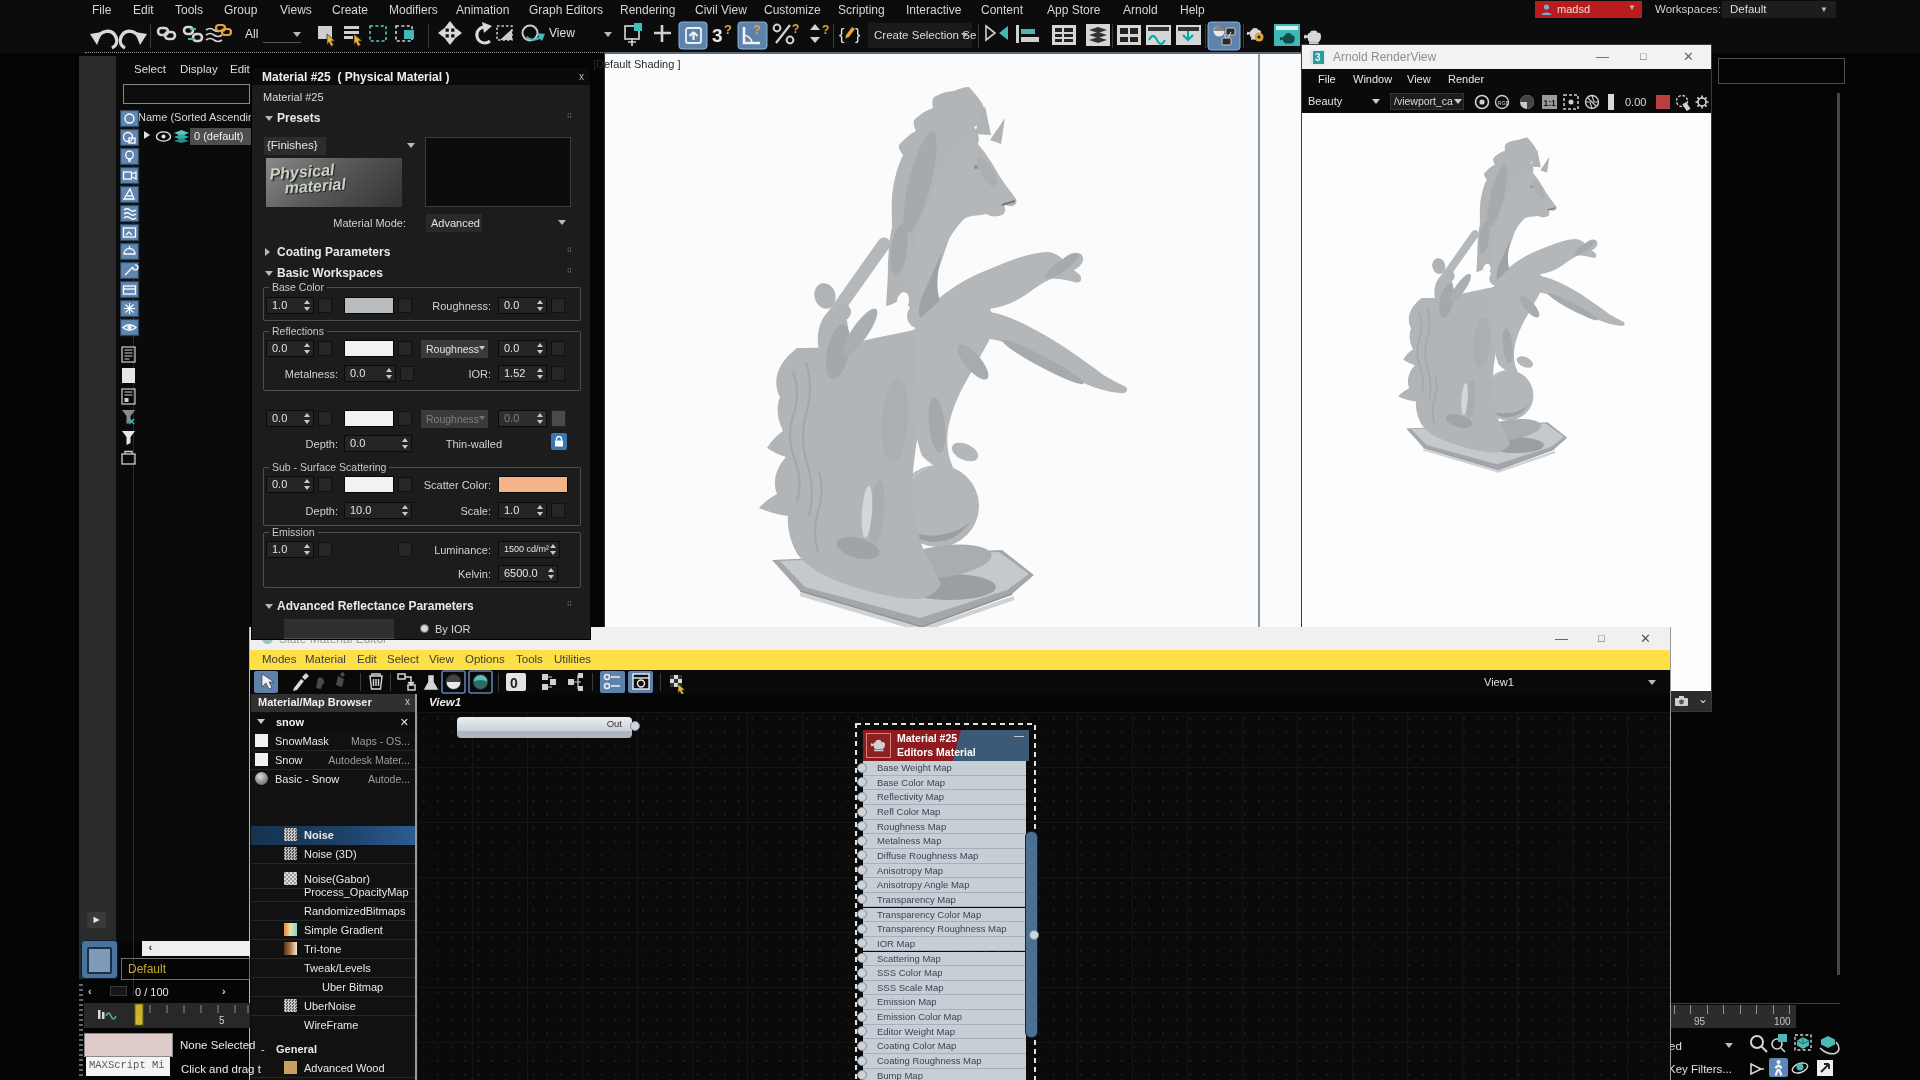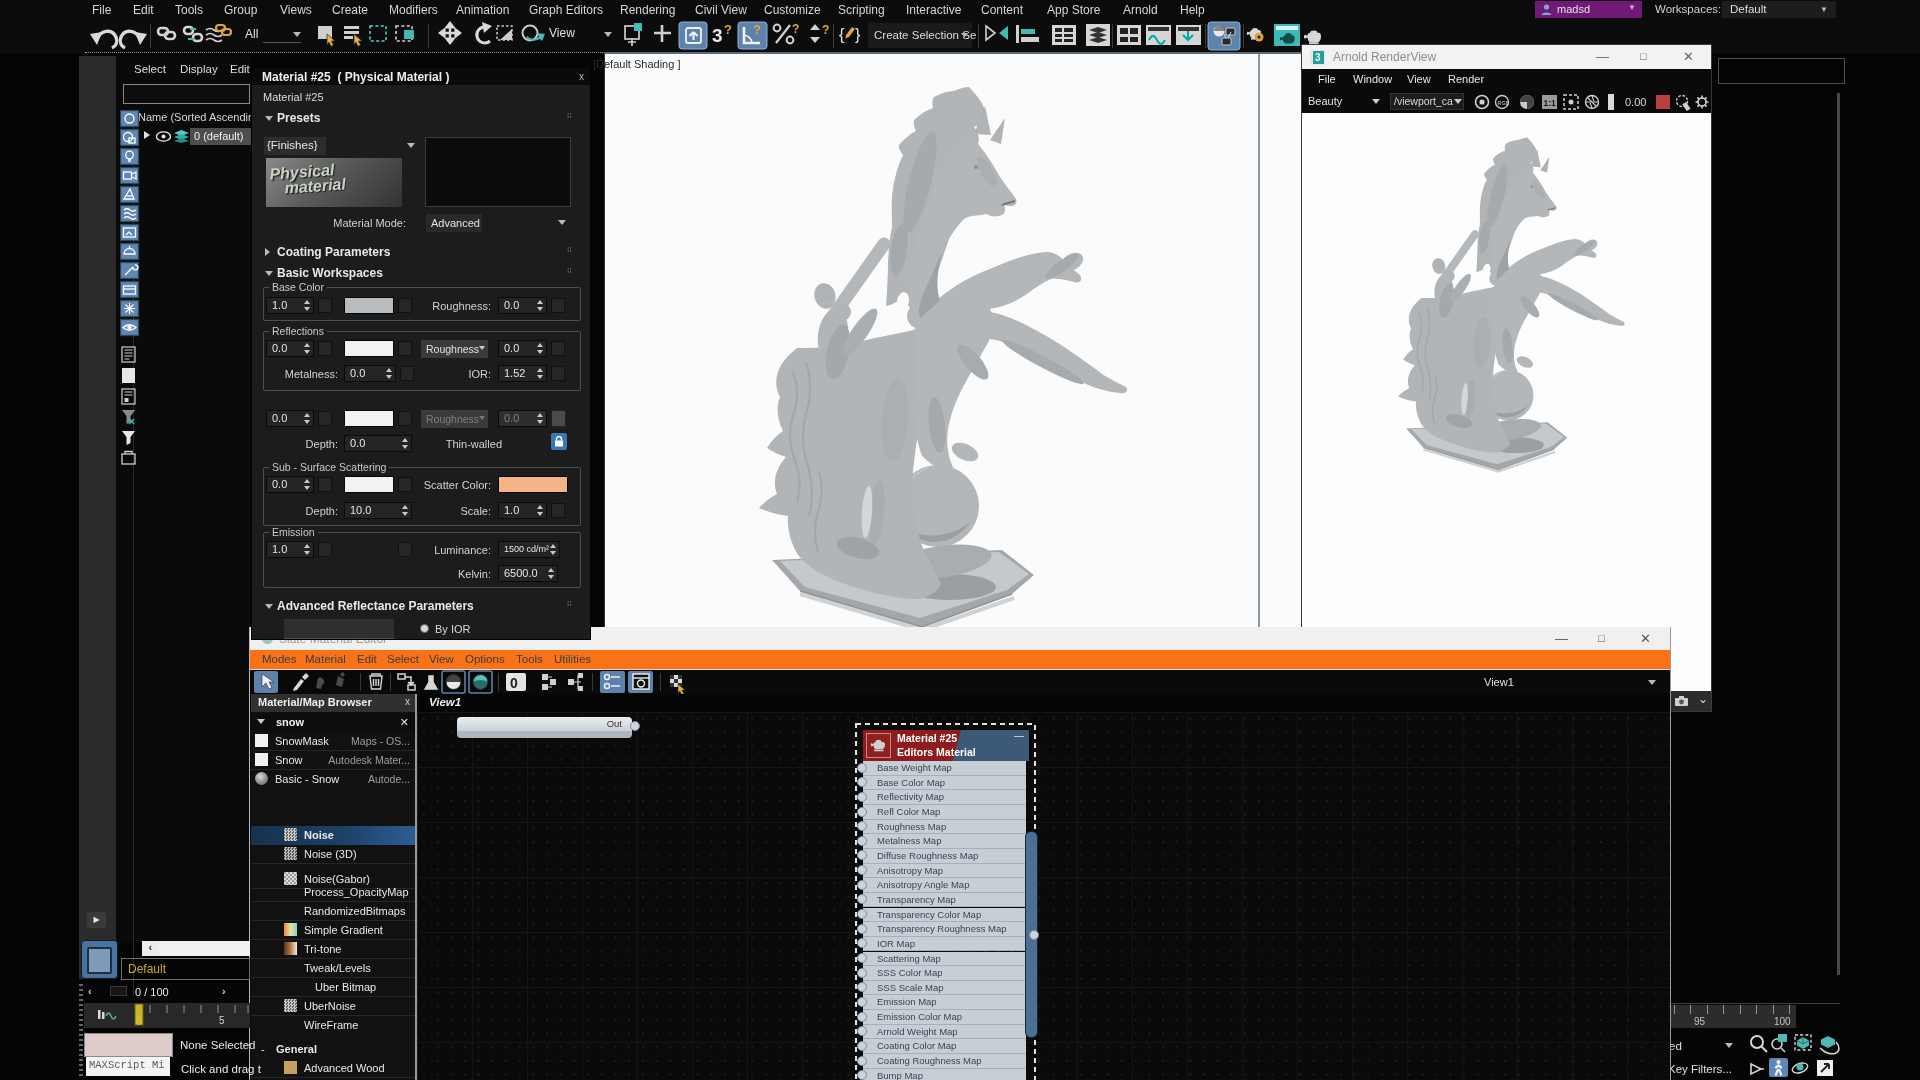--- a/index.html
+++ b/index.html
@@ -2,21 +2,21 @@
 <html><head><meta charset="utf-8">
 <style>
 html,body{margin:0;padding:0;width:1920px;height:1080px;background:#050505;overflow:hidden;
 font-family:"Liberation Sans",sans-serif;-webkit-font-smoothing:antialiased}
 *{box-sizing:border-box}
 .abs{position:absolute}
 #page{position:relative;width:1920px;height:1080px}
 
 #menubar{left:0;top:0;width:1920px;height:20px;background:#0b0b0b}
 #menubar span.m{position:absolute;top:3px;font-size:12px;color:#d6d6d6}
-#userbox{left:1535px;top:1px;width:107px;height:17px;background:#701a75;color:#e2e2e2;font-size:11px}
+#userbox{left:1535px;top:1px;width:107px;height:17px;background:#b91c1c;color:#e2e2e2;font-size:11px}
 #wslab{left:1655px;top:3px;font-size:11.5px;color:#cfcfcf}
 #wsval{left:1722px;top:1px;width:114px;height:17px;background:#1d1d1d;color:#dedede;font-size:11.5px;padding:2px 0 0 8px}
 
 #toolbar{left:0;top:20px;width:1920px;height:33px;background:#0c0c0c}
 #tdots{left:85px;top:52px;width:956px;height:3px;border-top:1px dotted #9a9a9a}
 
 #lstrip{left:79px;top:56px;width:37px;height:923px;background:#2b2b2b}
 #explorer{left:116px;top:56px;width:135px;height:885px;background:#0a0a0a;color:#ddd}
 
 #vp{left:604px;top:52px;width:697px;height:575px;background:#fbfbfb;border-top:2px solid #5b6b79;border-left:1px solid #333}
@@ -35,21 +35,21 @@
 .spin i:before,.spin i:after{content:"";position:absolute;left:1px;border-left:3.5px solid transparent;border-right:3.5px solid transparent}
 .spin i:before{top:2px;border-bottom:4px solid #c9c9c9}
 .spin i:after{bottom:2px;border-top:4px solid #c9c9c9}
 .swatch{position:absolute;height:17px;border:1px solid #060606}
 .mlabel{position:absolute;text-align:right;color:#d2d2d2;font-size:11px}
 .mapbox{position:absolute;width:14px;height:15px;background:#262626;border:1px solid #111}
 .ddots{position:absolute;width:7px;height:8px;color:#8a8a8a;font-size:8px;letter-spacing:0;line-height:4px}
 
 #slate{left:249px;top:627px;width:1422px;height:453px;background:#0a0a0a;border-left:1px solid #b7b7b7;border-right:1px solid #9a9a9a}
 #slate .wtitle{position:absolute;left:0;top:0;width:1420px;height:23px;background:#f0f0f0}
-#slate .wmenu{position:absolute;left:0;top:23px;width:1420px;height:20px;background:#f97316;border-bottom:1px solid #d8d8d8}
+#slate .wmenu{position:absolute;left:0;top:23px;width:1420px;height:20px;background:#fde047;border-bottom:1px solid #d8d8d8}
 #slate .wmenu span{position:absolute;top:3px;font-size:11.5px;color:#3c3c3c}
 #slate .stoolbar{position:absolute;left:0;top:43px;width:1420px;height:24px;background:#090909}
 #browser{position:absolute;left:1px;top:67px;width:164px;height:386px;background:#111}
 #bhead{position:absolute;left:0;top:0;width:164px;height:18px;background:#303030;color:#f0f0f0;font-weight:bold;font-size:11px;padding:2px 0 0 7px}
 #bsearch{position:absolute;left:0;top:19px;width:164px;height:18px;background:#0d0d0d;color:#f2f2f2;font-weight:bold;font-size:11px}
 .brow{position:absolute;left:0;width:164px;height:19px;color:#e8e8e8;font-size:11px;border-bottom:1px solid #262626}
 .brow .rt{position:absolute;right:5px;top:3px;color:#9f9f9f;font-size:10.5px}
 .brow .nm{position:absolute;top:3px}
 .bico{position:absolute;width:13px;height:13px;top:2px}
 #nodeview{position:absolute;left:167px;top:85px;width:1253px;height:368px;background:#0a0a0a;
@@ -1682,21 +1682,21 @@
           <span class="nm" style="left:53px">Simple Gradient</span>
         </div>
 <div class="brow" style="top:246px">
           <span class="bico" style="left:33px;background:linear-gradient(90deg,#5a3214,#b07a4a,#f2ece4)"></span>
           <span class="nm" style="left:53px">Tri-tone</span>
         </div>
 <div class="brow" style="top:265px">
           <span class="nm" style="left:53px">Tweak/Levels</span>
         </div>
 <div class="brow" style="top:284px">
-          <span class="nm" style="left:64px">Uber Bitmap</span>
+          <span class="nm" style="left:71px">Uber Bitmap</span>
         </div>
 <div class="brow" style="top:303px">
           <span class="bico" style="left:33px;background:repeating-conic-gradient(#ccc 0 25%,#666 0 50%) 0 0/3px 3px"></span>
           <span class="nm" style="left:53px">UberNoise</span>
         </div>
 <div class="brow" style="top:322px;border-bottom:none">
           <span class="nm" style="left:53px">WireFrame</span>
         </div>
 <div class="brow" style="top:346px;border-bottom:none">
           <span class="nm" style="left:10px">-</span>
@@ -1762,21 +1762,21 @@
   <div class="nrow" style="top:221.5px">Scattering Map</div>
   <div class="nsock" style="left:-6px;top:223.0px"></div>
   <div class="nrow" style="top:236.1px">SSS Color Map</div>
   <div class="nsock" style="left:-6px;top:237.6px"></div>
   <div class="nrow" style="top:250.8px">SSS Scale Map</div>
   <div class="nsock" style="left:-6px;top:252.2px"></div>
   <div class="nrow" style="top:265.4px">Emission Map</div>
   <div class="nsock" style="left:-6px;top:266.9px"></div>
   <div class="nrow" style="top:280.1px">Emission Color Map</div>
   <div class="nsock" style="left:-6px;top:281.6px"></div>
-  <div class="nrow" style="top:294.7px">Arnold Weight Map</div>
+  <div class="nrow" style="top:294.7px">Editor Weight Map</div>
   <div class="nsock" style="left:-6px;top:296.2px"></div>
   <div class="nrow" style="top:309.4px">Coating Color Map</div>
   <div class="nsock" style="left:-6px;top:310.9px"></div>
   <div class="nrow" style="top:324.0px">Coating Roughness Map</div>
   <div class="nsock" style="left:-6px;top:325.5px"></div>
   <div class="nrow" style="top:338.7px">Bump Map</div>
   <div class="nsock" style="left:-6px;top:340.2px"></div>
  </div>
 
  <div style="position:absolute;left:608px;top:119px;width:13px;height:207px;border-radius:6px;background:#4c7093;border:1px solid #16263a"></div>

